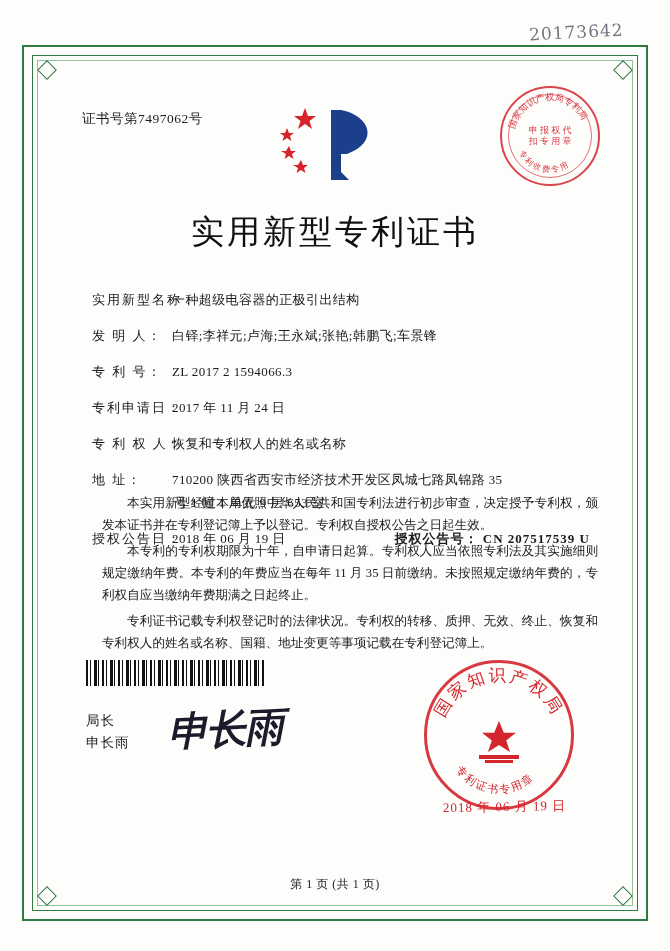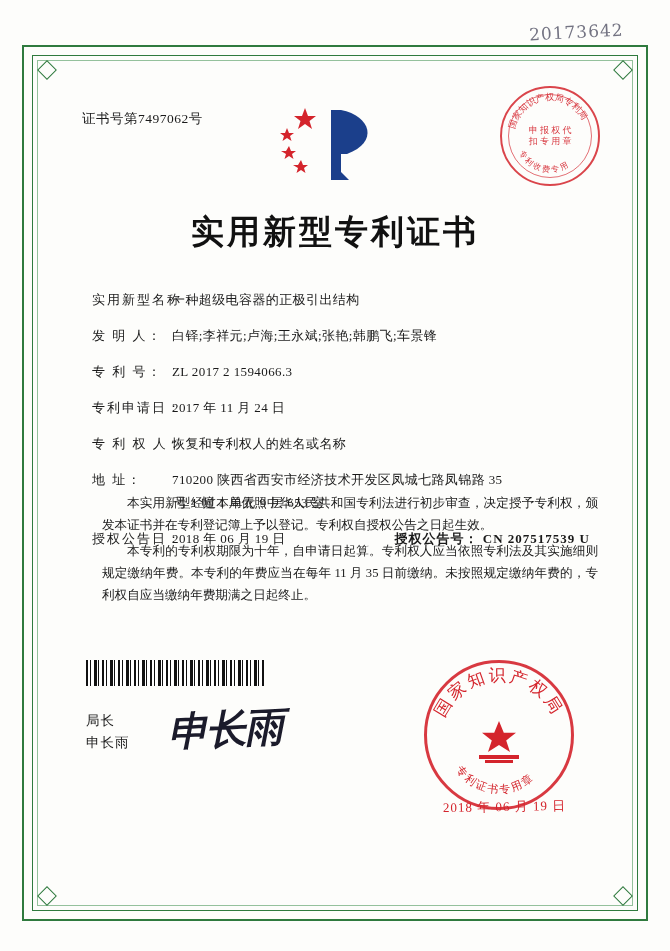--- a/index.html
+++ b/index.html
@@ -150,21 +150,21 @@
     opacity: .9;
   }
 
   .title {
     position: absolute;
     left: 0;
     right: 0;
     top: 138px;
     text-align: center;
     font-size: 33px;
-    font-weight: bold;
+    font-weight: normal;
     letter-spacing: 3px;
     color: #111;
     font-family: "DejaVu Serif", serif;
   }
 
   
   .fields {
     position: absolute;
     left: 32px;
     right: 14px;
@@ -390,20 +390,21 @@
             <span>CN 207517539 U</span>
           </span>
         </div>
       </div>
 
     </div>
 
     <div class="paras">
       <p>本实用新型经过本局依照中华人民共和国专利法进行初步审查，决定授予专利权，颁发本证书并在专利登记簿上予以登记。专利权自授权公告之日起生效。</p>
       <p>本专利的专利权期限为十年，自申请日起算。专利权人应当依照专利法及其实施细则规定缴纳年费。本专利的年费应当在每年 11 月 35 日前缴纳。未按照规定缴纳年费的，专利权自应当缴纳年费期满之日起终止。</p>
+      <p>专利证书记载专利权登记时的法律状况。专利权的转移、质押、无效、终止、恢复和专利权人的姓名或名称、国籍、地址变更等事项记载在专利登记簿上。</p>
     </div>
 
     <div class="barcode"></div>
 
     <div class="director">
       <div>局长</div>
       <div>申长雨</div>
     </div>
 
     <div class="signature">申长雨</div>
@@ -424,15 +425,16 @@
         <g fill="#d4242c" transform="translate(75,78)">
           <polygon points="0,-17 4.8,-5.2 17,-5.2 7.2,2.4 11,14 0,7 -11,14 -7.2,2.4 -17,-5.2 -4.8,-5.2"></polygon>
           <rect x="-20" y="17" width="40" height="4"></rect>
           <rect x="-14" y="22" width="28" height="3"></rect>
         </g>
       </svg>
     </div>
 
     <div class="grant-date">2018 年 06 月 19 日</div>
 
+    <div class="page-no">第 1 页 (共 1 页)</div>
 
   </div>
 </div>
 
 </body></html>

